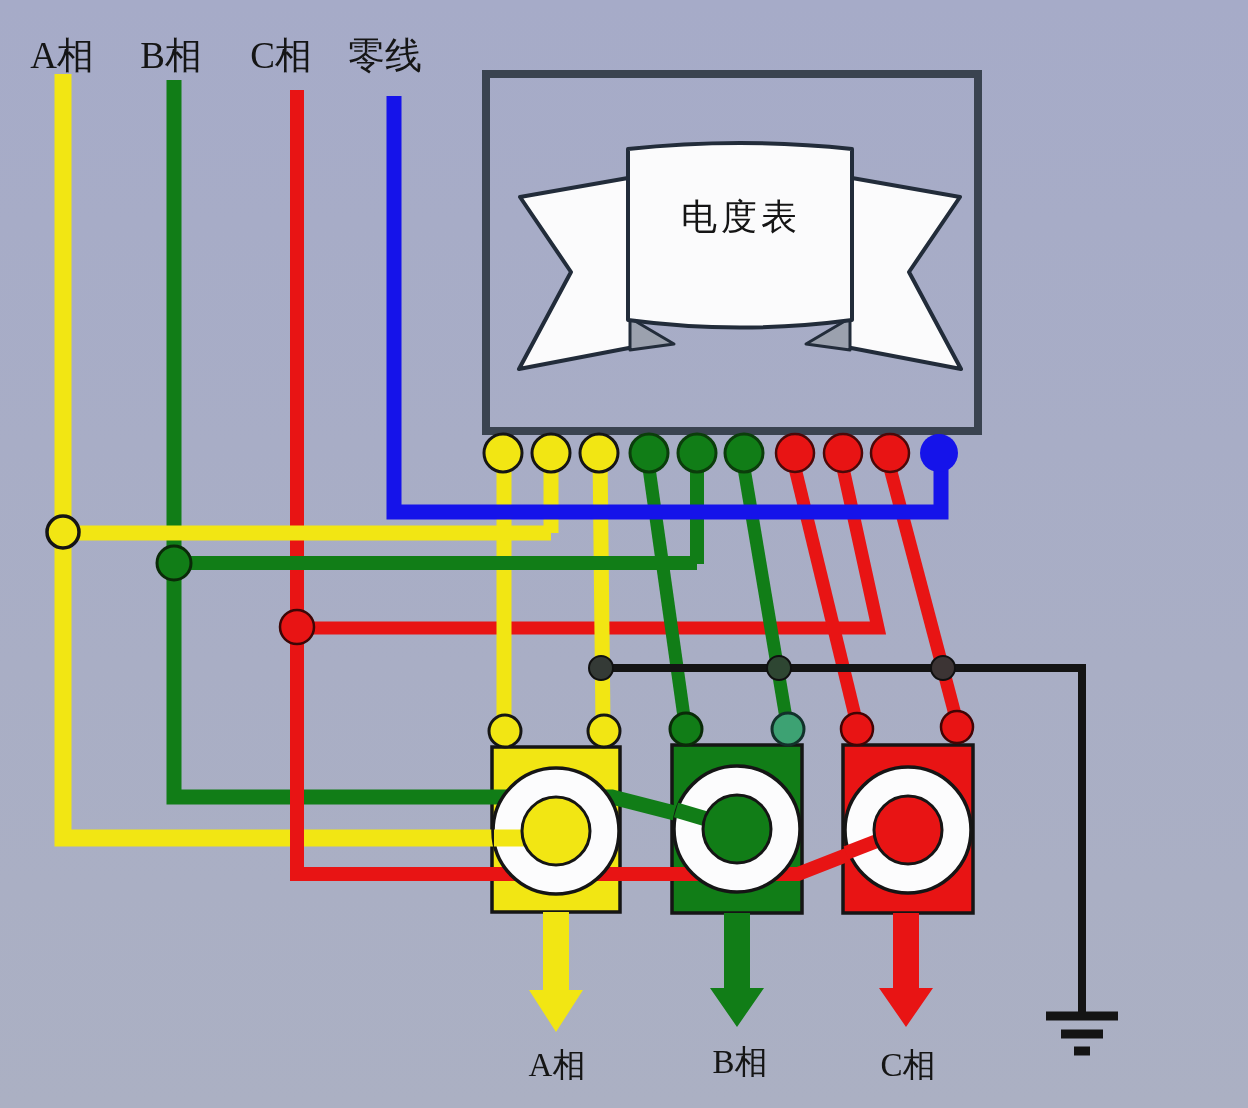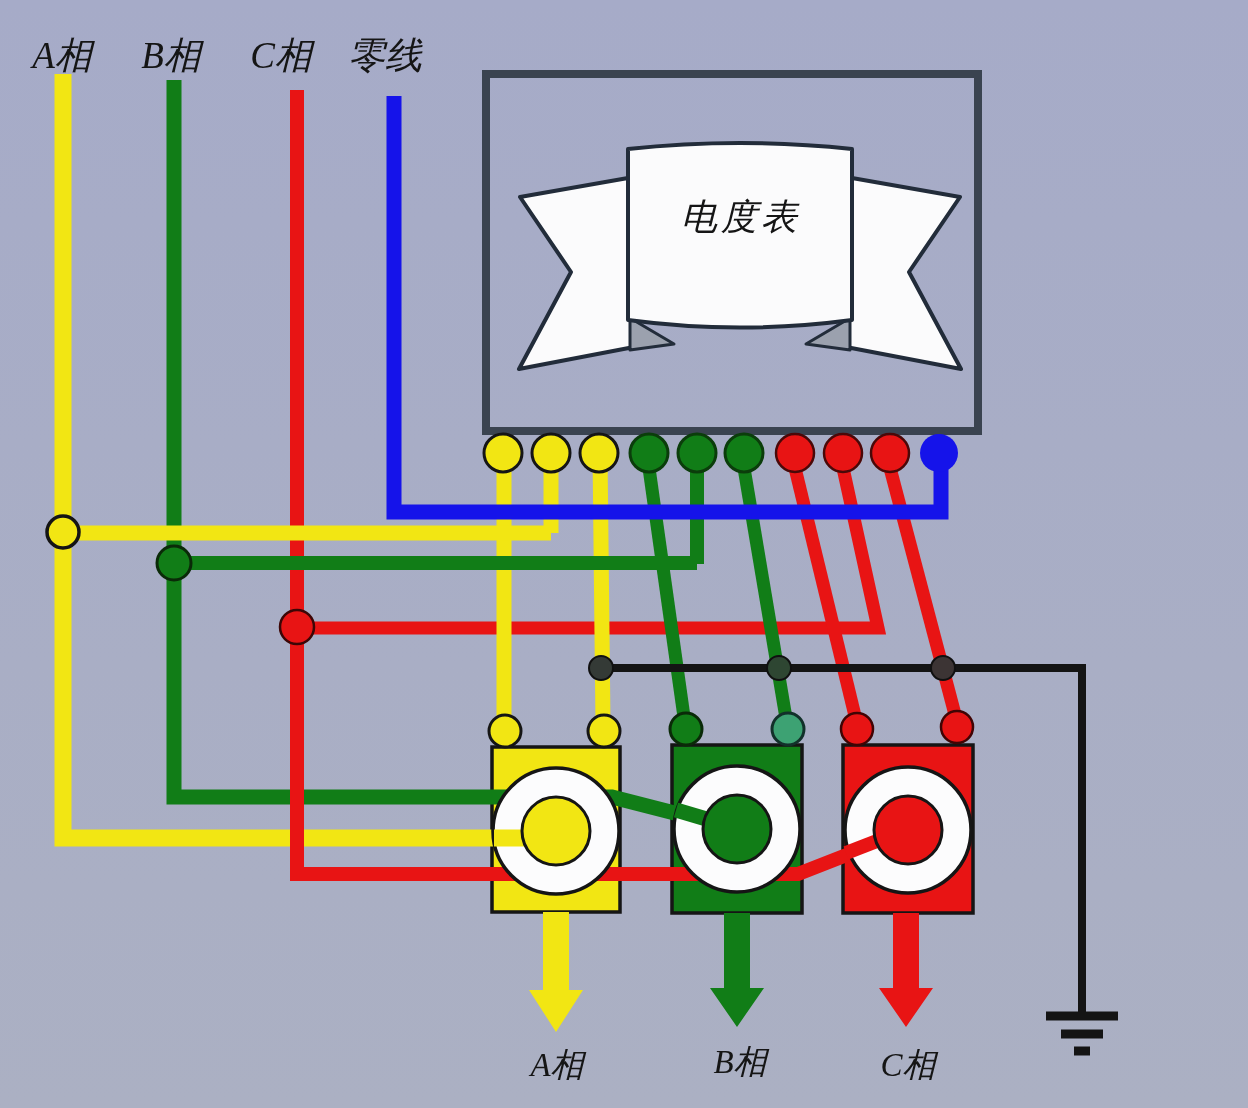--- a/index.html
+++ b/index.html
@@ -1,16 +1,16 @@
 <!DOCTYPE html>
 <html lang="zh"><head>
 <meta charset="utf-8">
 <style>
   html,body{margin:0;padding:0;background:#a9aec6;}
-  .stage{width:1248px;height:1108px;position:relative;overflow:hidden;font-style:italic;}
+  .stage{width:1248px;height:1108px;position:relative;overflow:hidden;}
   svg{display:block;}
   text{font-family:"Liberation Serif","DejaVu Serif",serif;fill:#151515;}
   .lbl-top{font-size:37px;}
   .lbl-meter{font-size:36px;letter-spacing:4px;}
   .lbl-bottom{font-size:33px;}
 </style>
 </head>
 <body>
 
 <div class="stage">

